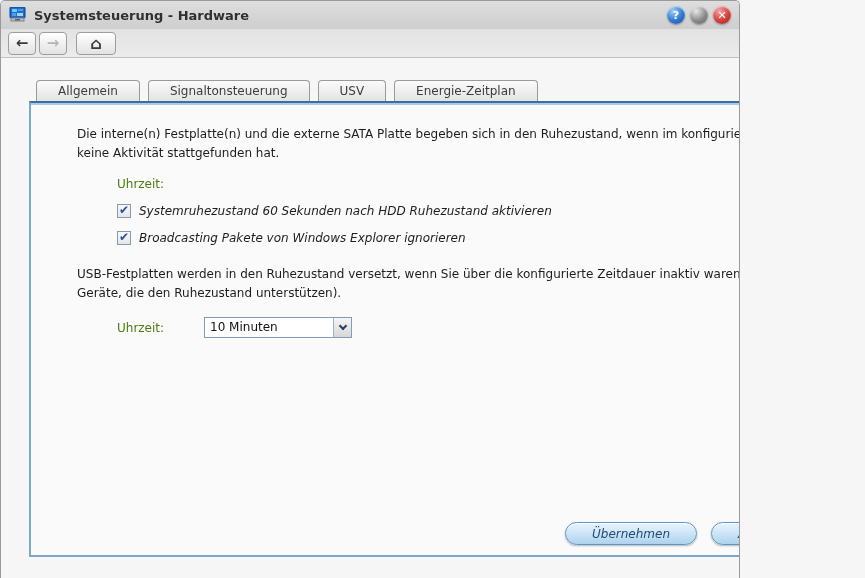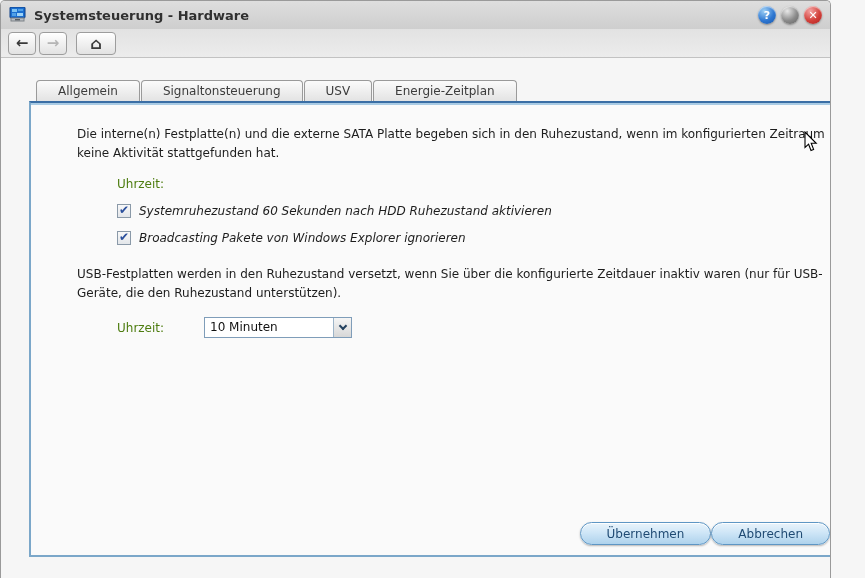--- a/index.html
+++ b/index.html
@@ -3,21 +3,21 @@
 <meta charset="utf-8">
 <style>
   * { margin:0; padding:0; box-sizing:border-box; }
   html,body { width:865px; height:578px; }
   body {
     font-family:"DejaVu Sans","Liberation Sans",sans-serif;
     font-size:12px; color:#222;
     background:#f6f6f6; overflow:hidden;
   }
   .window {
-    position:relative; width:831px; height:578px;
+    position:relative; width:740px; height:578px;
     background:#f6f6f6;
     border:1px solid #9a9a9a; border-bottom:none;
     border-radius:5px 5px 0 0; overflow:hidden;
   }
   
   .titlebar {
     position:absolute; left:0; top:0; right:0; height:28px;
     background:linear-gradient(#dedede,#cecece);
     display:flex; align-items:center; padding:0 8px;
   }
@@ -47,21 +47,21 @@
     background:linear-gradient(#ffffff,#e2e2e2);
     box-shadow:inset 0 1px 0 #fff;
     display:flex; align-items:center; justify-content:center;
     font-size:15px; font-weight:bold; color:#3a3a3a; cursor:pointer;
   }
   .tool-btn.disabled { color:#b5b5b5; cursor:default; }
   .tool-btn.home { min-width:40px; margin-left:6px; font-size:16px; }
   
   .tabs {
     position:absolute; left:35px; top:76px; height:24px;
-    display:flex; align-items:flex-end; gap:1px; z-index:3;
+    display:flex; align-items:flex-end; gap:8px; z-index:3;
   }
   .tab {
     height:21px; padding:0 21px;
     display:flex; align-items:center; justify-content:center;
     background:linear-gradient(#fbfbfb,#e3e3e3);
     border:1px solid #9a9a9a; border-bottom:none;
     border-radius:4px 4px 0 0;
     font-size:12px; color:#3c3c3c; cursor:pointer; white-space:nowrap;
   }
   .tab.active {
@@ -105,21 +105,21 @@
   .checkbox {
     width:14px; height:14px; flex:0 0 auto;
     border:1px solid #8a99a8; background:linear-gradient(#f8f8f8,#e3e6ea);
     display:flex; align-items:center; justify-content:center; cursor:pointer;
   }
   .checkmark { color:#2a4f9c; font-size:12px; line-height:1; margin-top:-2px; font-weight:bold; }
   .check-label { margin-left:8px; color:#1d1d1d;font-style:italic; }
   .para2 { margin-top:20px; }
   
   .footer-btns {
-    position:absolute; right:30px; bottom:10px; display:flex; 
+    position:absolute; right:30px; bottom:10px; display:flex; gap:14px;font-style:italic;
   }
   .pill-btn {
     height:23px; padding:0 26px; border-radius:12px;
     border:1px solid #5e96c4;
     background:linear-gradient(#eaf4fb,#cfe6f7 45%, #aed2ec);
     box-shadow:0 1px 2px rgba(0,0,0,.28), inset 0 1px 0 rgba(255,255,255,.9);
     display:flex; align-items:center; justify-content:center;
     font-size:12px; color:#1f4a73; cursor:pointer; white-space:nowrap;
   }
   

